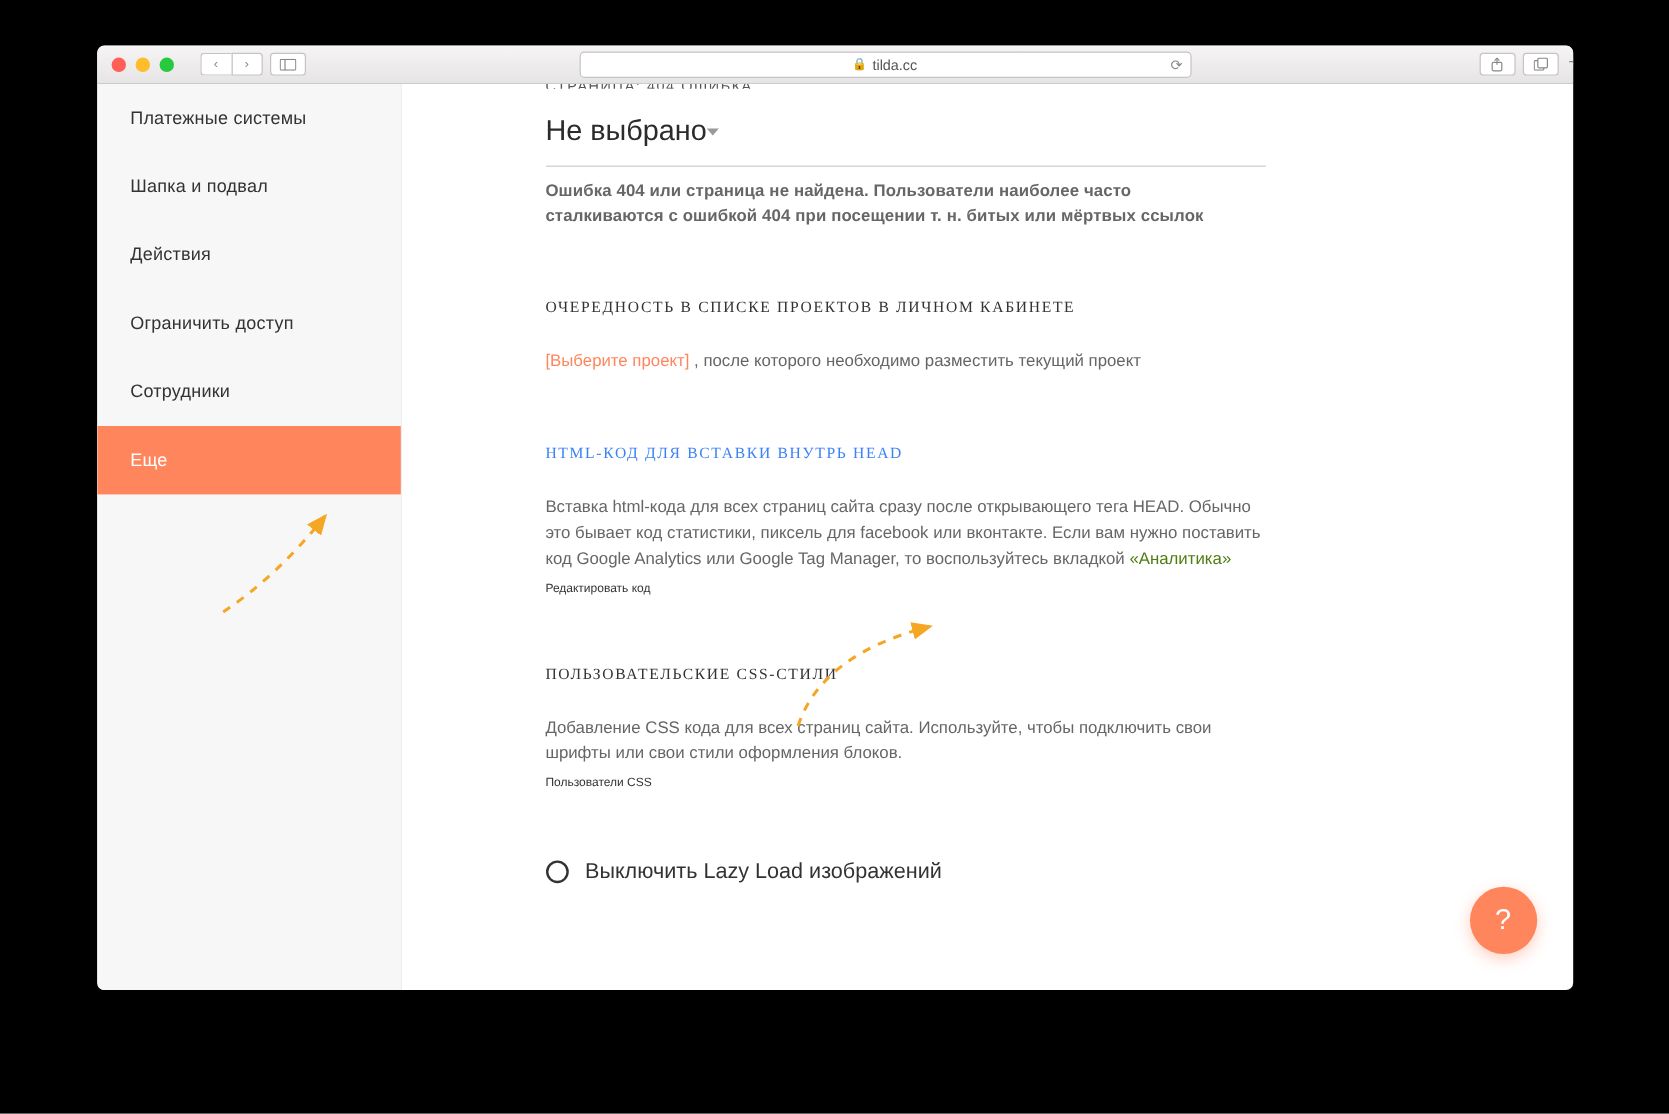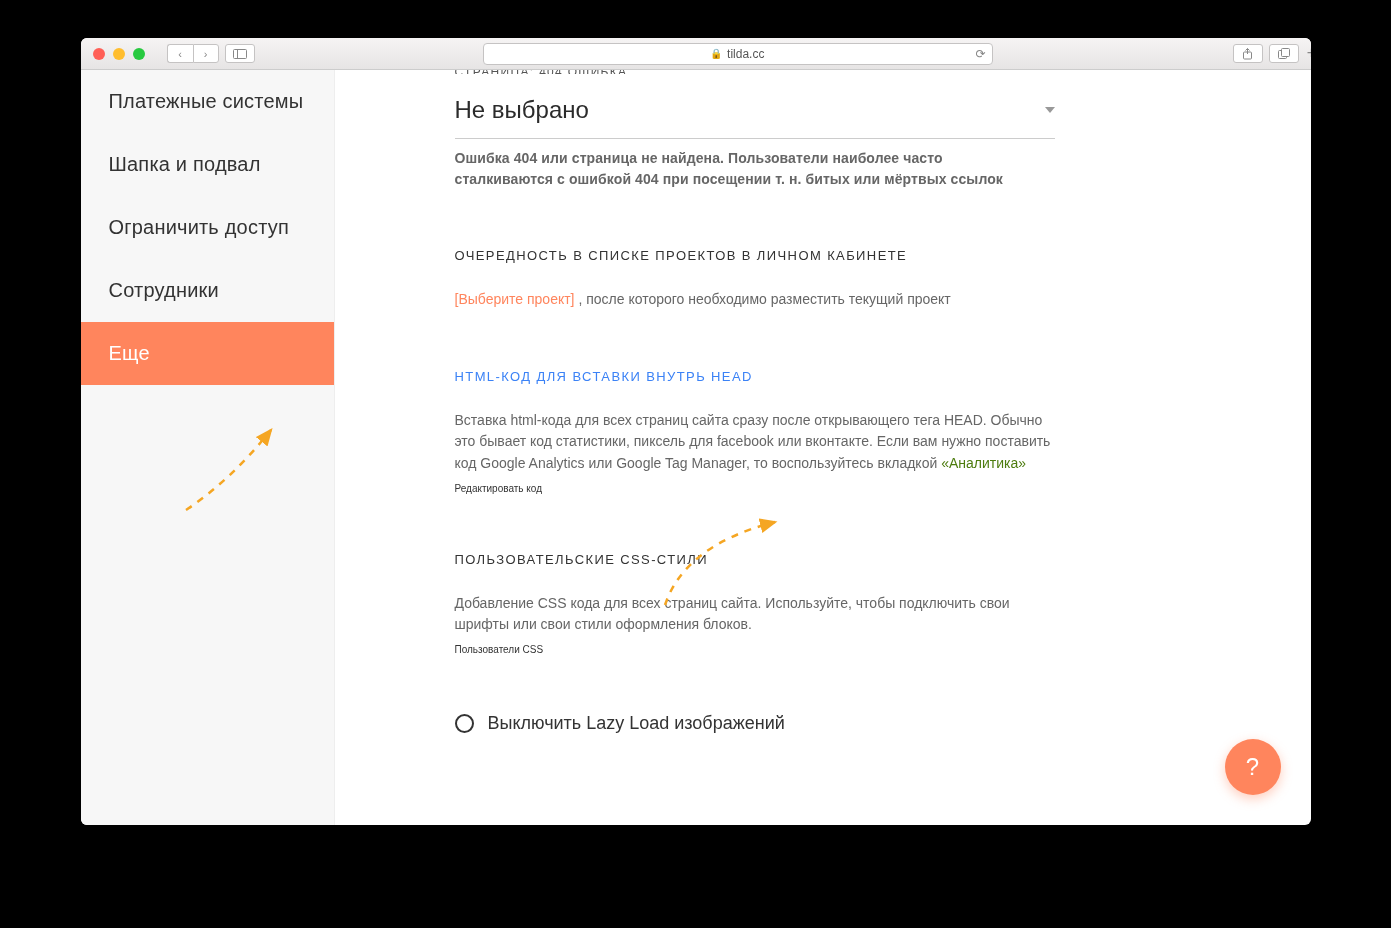--- a/index.html
+++ b/index.html
@@ -89,21 +89,21 @@
     position: relative;
   }
   .sidebar {
     width: 254px;
     background: #f7f7f7;
     border-right: 1px solid #eee;
     padding-top: 0;
   }
   .sidebar-item {
     padding: 20px 28px;
-    font-size: 20px;
+    font-size: 15px;
     color: #333;
     font-weight: 300;
     cursor: pointer;
     letter-spacing: 0.2px;
   }
   .sidebar-item.active {
     background: #ff855d;
     color: #fff;
   }
   .main {
@@ -124,21 +124,21 @@
     overflow: hidden;
     height: 12px;
     line-height: 20px;
   }
   .select-row {
     margin-top: 22px;
     border-bottom: 1px solid #ccc;
     padding-bottom: 14px;
     display: flex;
     align-items: center;
-    justify-content: space-between;
+    justify-content: flex-start;
     width: 600px;
   }
   .select-row .value {
     font-size: 24px;
     font-weight: 300;
     color: #2b2b2b;
   }
   .select-arrow {
     width: 0; height: 0;
     border-left: 5px solid transparent;
@@ -155,20 +155,21 @@
     letter-spacing: 0.1px;
   }
   .section {
     margin-top: 58px;
   }
   .section h3 {
     font-size: 13px;
     letter-spacing: 1.4px;
     color: #333;
     font-weight: 400;
+    font-family: Liberation Serif, serif;
   }
   .section h3.orange { color: #3b82f6; }
   .link-orange { color: #ff855d; cursor: pointer; }
   .quote-orange { color: #4d7c0f; }
   .section .sub {
     margin-top: 26px;
     font-size: 14px;
     color: #666;
     line-height: 1.55;
     font-weight: 300;
@@ -276,20 +277,21 @@
       </div>
     </div>
     <div class="new-tab-btn">+</div>
   </div>
 
   <div class="content">
 
     <div class="sidebar">
       <div class="sidebar-item">Платежные системы</div>
       <div class="sidebar-item">Шапка и подвал</div>
+      <div class="sidebar-item">Действия</div>
       <div class="sidebar-item">Ограничить доступ</div>
       <div class="sidebar-item">Сотрудники</div>
       <div class="sidebar-item active">Еще</div>
     </div>
 
     <svg class="arrow-svg arrow1" viewBox="0 0 130 100">
       <defs>
         <marker id="arh1" markerWidth="8" markerHeight="8" refX="6" refY="3" orient="auto">
           <path d="M0,0 L7,3 L0,6 Z" fill="#f5a623"></path>
         </marker>

